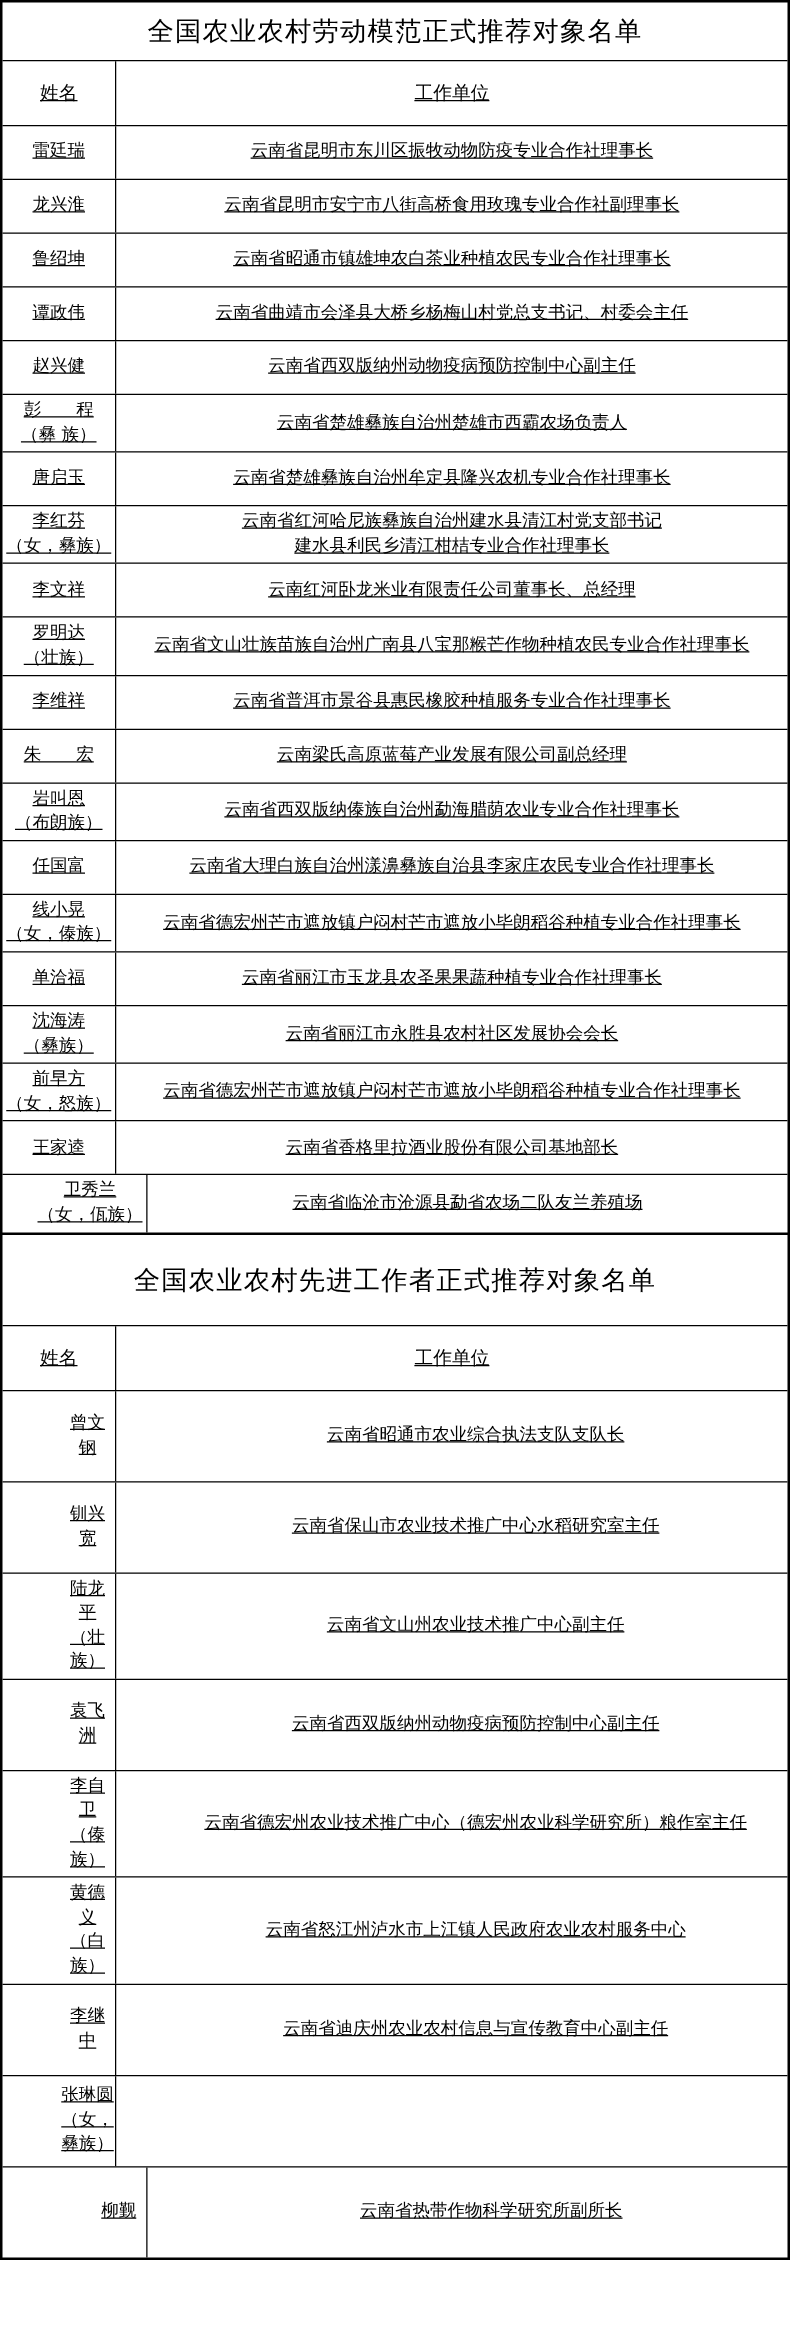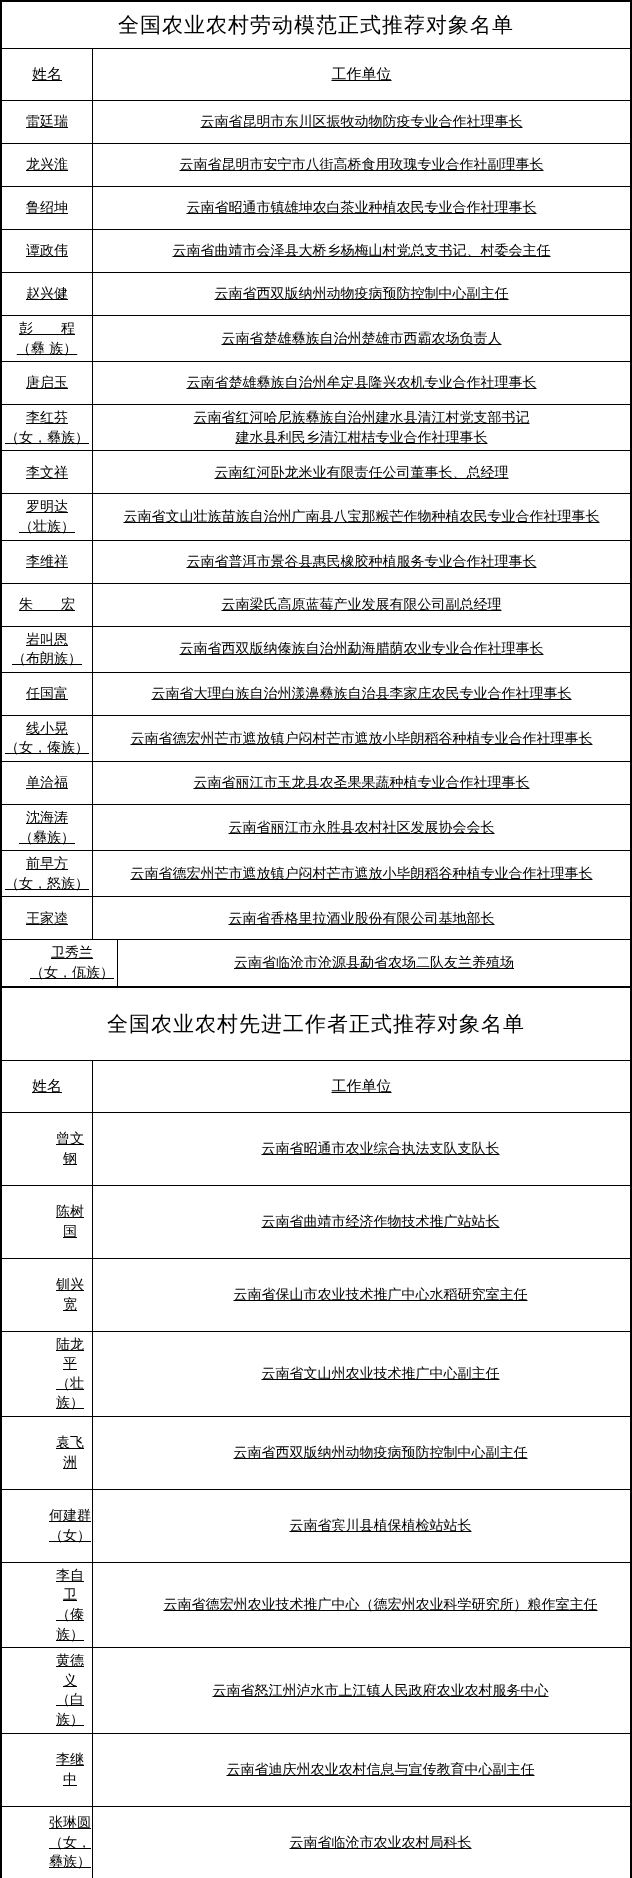--- a/index.html
+++ b/index.html
@@ -178,46 +178,37 @@
     <div class="row header-row">
       <div class="cell name-cell">姓名</div>
       <div class="cell unit-cell">工作单位</div>
     </div>
     <div class="rows2" id="rows-1">
   <div class="row t2">
     <div class="cell name-cell">曾文钢</div>
     <div class="cell unit-cell">云南省昭通市农业综合执法支队支队长</div>
   </div>
 
-  <div class="row t2">
-    <div class="cell name-cell">陈树国</div>
-    <div class="cell unit-cell">云南省曲靖市经济作物技术推广站站长</div>
-  </div>
 
   <div class="row t2">
     <div class="cell name-cell">钏兴宽</div>
     <div class="cell unit-cell">云南省保山市农业技术推广中心水稻研究室主任</div>
   </div>
 
   <div class="row t2">
     <div class="cell name-cell">陆龙平
 （壮族）</div>
     <div class="cell unit-cell">云南省文山州农业技术推广中心副主任</div>
   </div>
 
   <div class="row t2">
     <div class="cell name-cell">袁飞洲</div>
     <div class="cell unit-cell">云南省西双版纳州动物疫病预防控制中心副主任</div>
   </div>
 
-  <div class="row t2">
-    <div class="cell name-cell">何建群
-（女）</div>
-    <div class="cell unit-cell">云南省宾川县植保植检站站长</div>
-  </div>
 
   <div class="row t2">
     <div class="cell name-cell">李自卫
 （傣族）</div>
     <div class="cell unit-cell">云南省德宏州农业技术推广中心（德宏州农业科学研究所）粮作室主任</div>
   </div>
 
   <div class="row t2">
     <div class="cell name-cell">黄德义
 （白族）</div>
@@ -225,21 +216,20 @@
   </div>
 
   <div class="row t2">
     <div class="cell name-cell">李继中</div>
     <div class="cell unit-cell">云南省迪庆州农业农村信息与宣传教育中心副主任</div>
   </div>
 
   <div class="row t2">
     <div class="cell name-cell">张琳圆
 （女，彝族）</div>
-    <div class="cell unit-cell">云南省临沧市农业农村局科长</div>
   </div>
 
   <div class="row t2">
     <div class="cell name-cell">柳觐</div>
     <div class="cell unit-cell">云南省热带作物科学研究所副所长</div>
   </div>
 </div>
   </section>
 
 </div>

